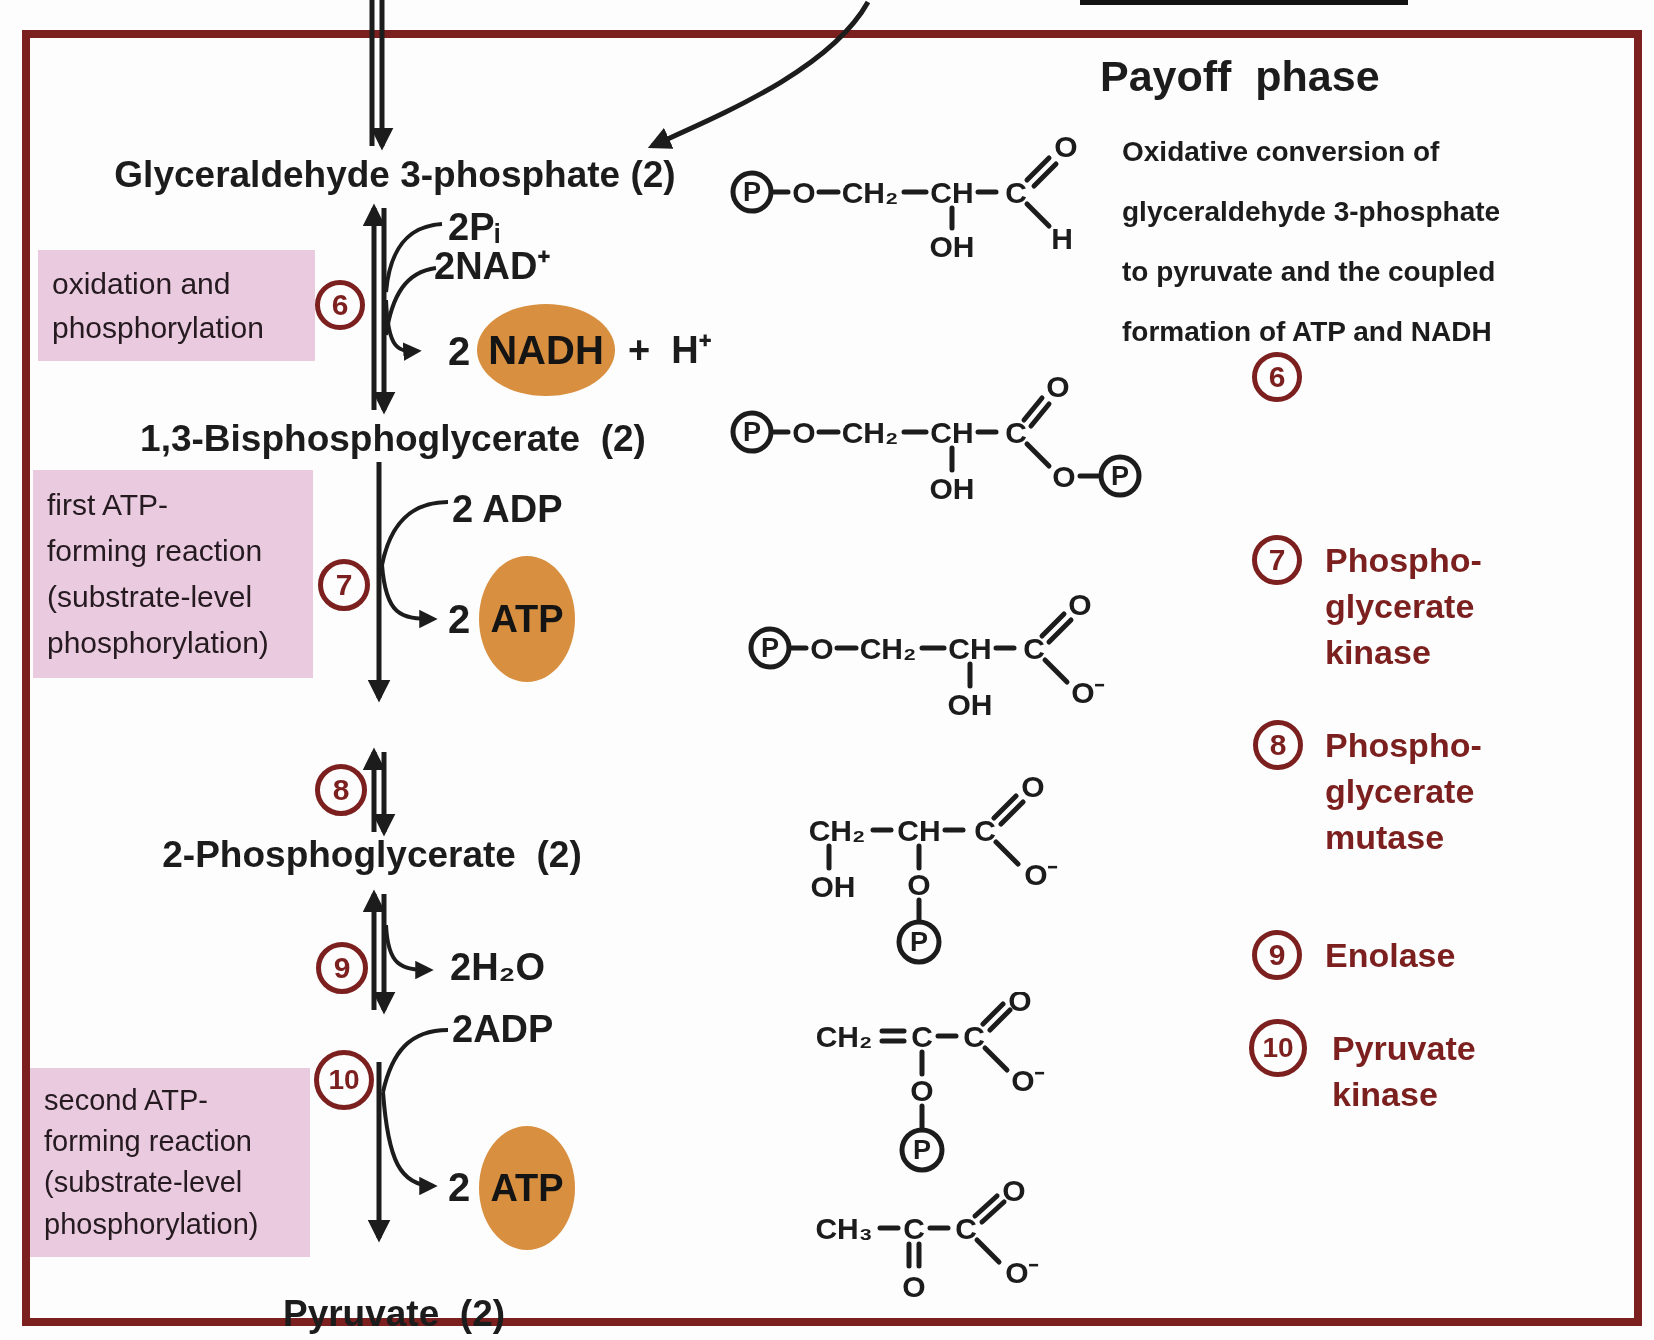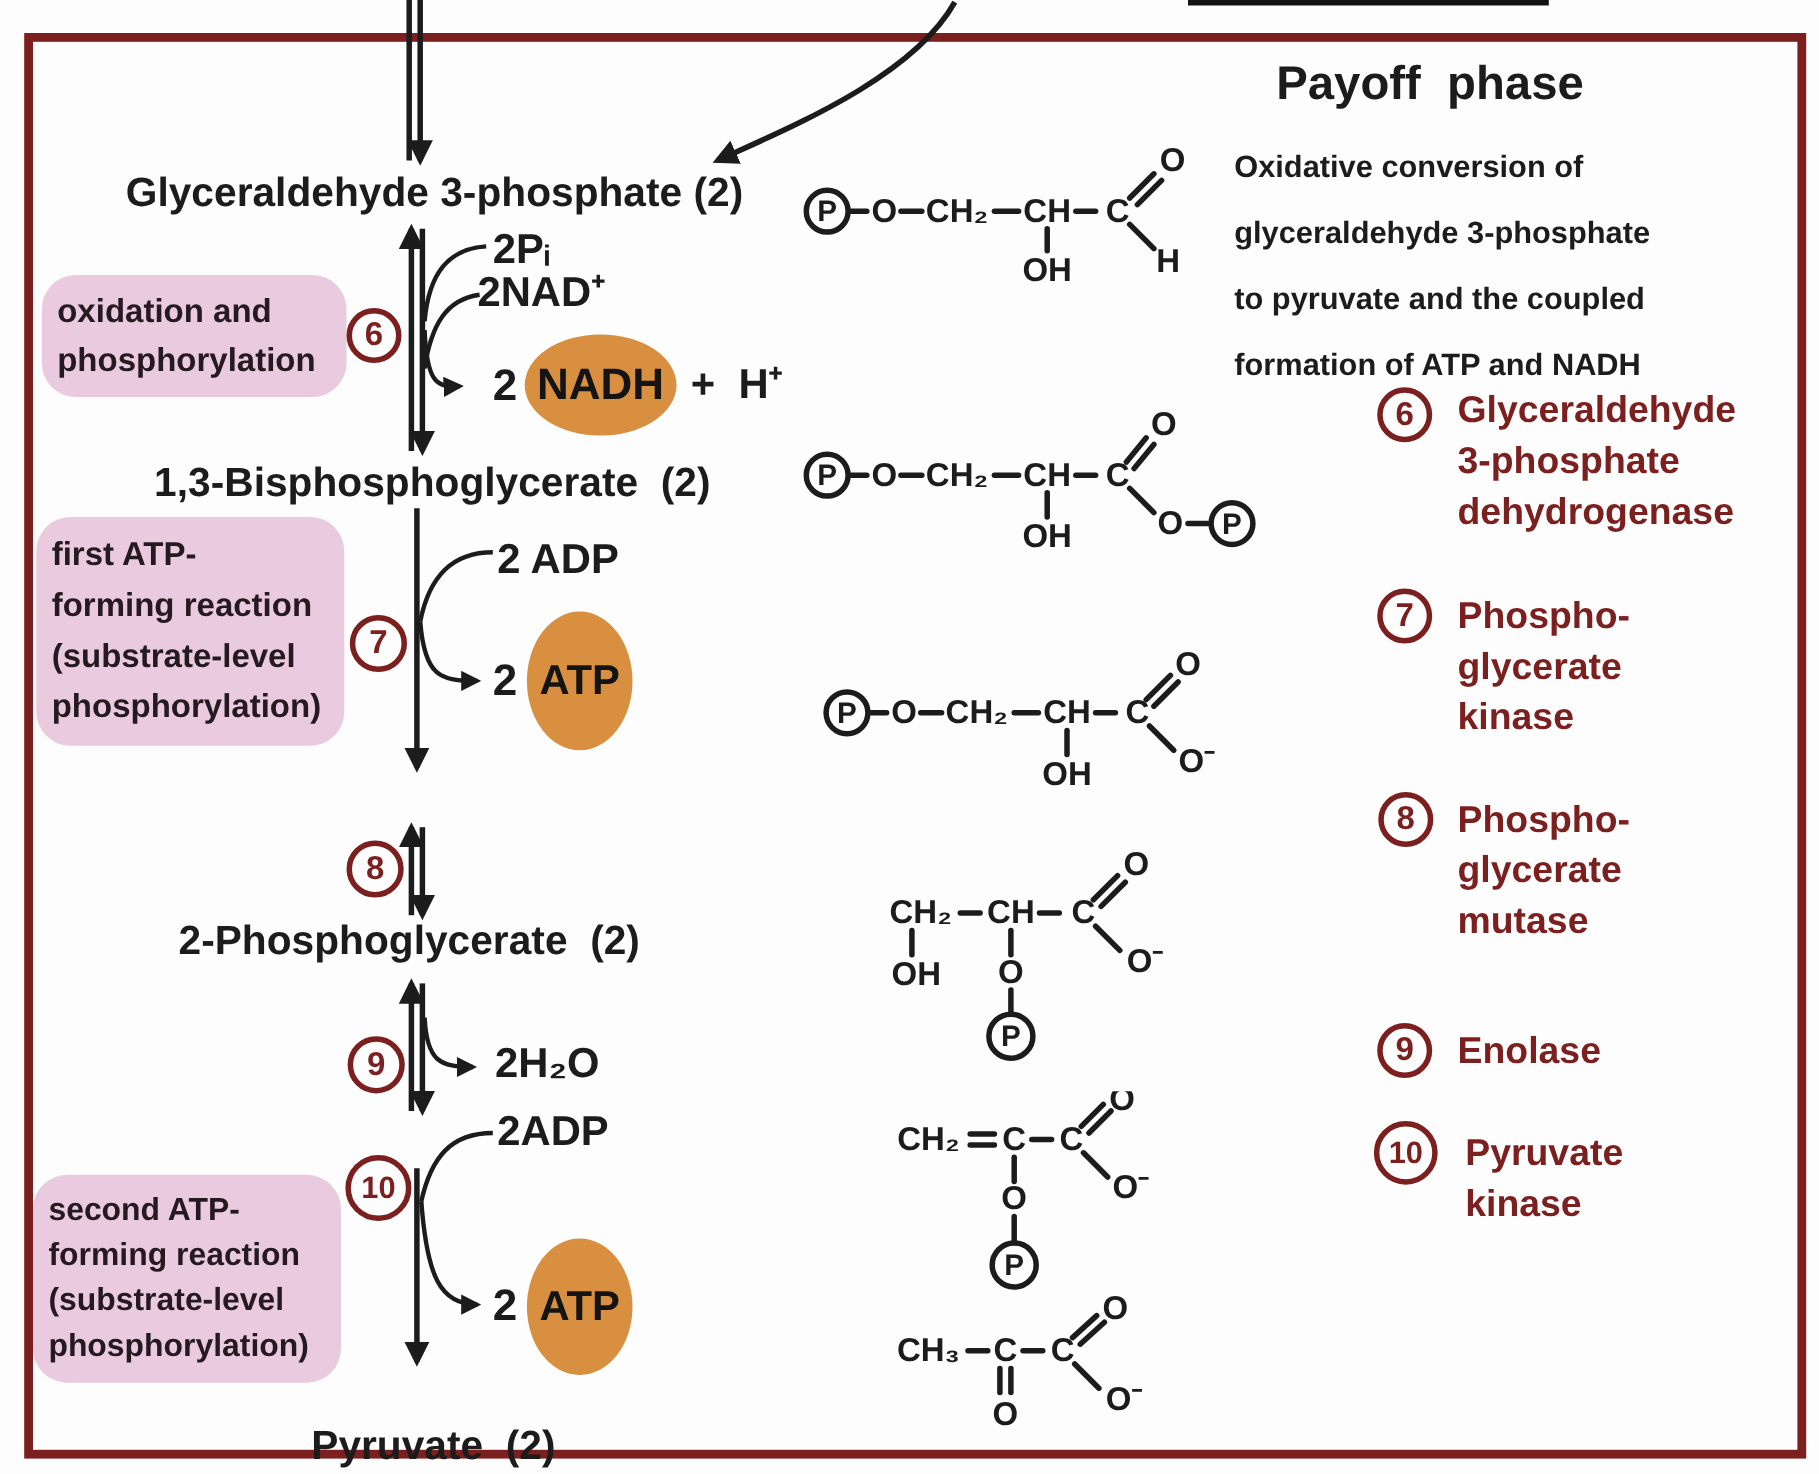--- a/index.html
+++ b/index.html
@@ -4,28 +4,28 @@
 <style>
   html,body{margin:0;padding:0;background:#ffffff;}
   .canvas{position:relative;width:1654px;height:1340px;background:#fdfdfd;overflow:hidden;
           font-family:"Liberation Sans",sans-serif;color:#1c1c1c;}
   .frame{position:absolute;left:22px;top:30px;width:1604px;height:1280px;border:8px solid #7c1f1f;}
   .overlay{position:absolute;left:0;top:0;pointer-events:none;}
   .lbl{position:absolute;font-weight:bold;white-space:pre;color:#1c1c1c;line-height:1.05;}
   .metab{font-size:37px;transform:translateX(-50%);}
   .cof{font-size:38px;}
   .coeff{font-size:40px;}
-  .pinkbox{position:absolute;background:#eacade;font-weight:bold;font-size:30px;line-height:1.45;
-           padding:12px 14px;white-space:pre-line;color:#241a20;border-radius:31px;}
+  .pinkbox{position:absolute;background:#eacade;font-weight:normal;font-size:30px;line-height:1.45;
+           padding:12px 14px;white-space:pre-line;color:#241a20;}
   .numcirc{position:absolute;border:5px solid #7c1f1f;border-radius:50%;background:#fdfdfd;
            display:flex;align-items:center;justify-content:center;font-weight:bold;
            color:#7c1f1f;font-size:30px;box-sizing:border-box;}
   .oval{position:absolute;background:#d88f3f;border-radius:50%;display:flex;align-items:center;
         justify-content:center;font-weight:bold;font-size:40px;color:#141414;}
-  .payoff-title{position:absolute;left:1100px;top:52px;width:400px;text-align:center;
+  .payoff-title{position:absolute;left:1100px;top:52px;width:400px;
                 font-size:43px;font-weight:bold;white-space:pre;}
   .descr{position:absolute;left:1122px;top:122px;width:520px;font-size:28px;font-weight:bold;
          line-height:60px;white-space:pre-line;}
   .enz-name{position:absolute;color:#7c1f1f;font-weight:bold;font-size:34px;line-height:46px;
             white-space:pre-line;}
   .enz-circ{color:#7c1f1f;}
   .bond{stroke:#1c1c1c;stroke-width:5;stroke-linecap:round;fill:none;}
   .arrow{stroke:#1c1c1c;fill:none;}
   .atom{font:bold 30px "Liberation Sans",sans-serif;fill:#1c1c1c;text-anchor:middle;
         dominant-baseline:central;}
@@ -135,23 +135,20 @@
 
   <div class="payoff-title">Payoff  phase</div>
   <div class="descr">Oxidative conversion of
 glyceraldehyde 3-phosphate
 to pyruvate and the coupled
 formation of ATP and NADH</div>
 
   <div class="numcirc enz-circ" style="left:1252px;top:352px;width:50px;height:50px;">
       <span>6</span>
     </div>
-  <div class="enz-name" style="left:1325px;top:350px;">Glyceraldehyde
-3-phosphate
-dehydrogenase</div>
 
   <div class="numcirc enz-circ" style="left:1252px;top:535px;width:50px;height:50px;">
       <span>7</span>
     </div>
   <div class="enz-name" style="left:1325px;top:537px;">Phospho-
 glycerate
 kinase</div>
 
   <div class="numcirc enz-circ" style="left:1253px;top:720px;width:50px;height:50px;">
       <span>8</span>

